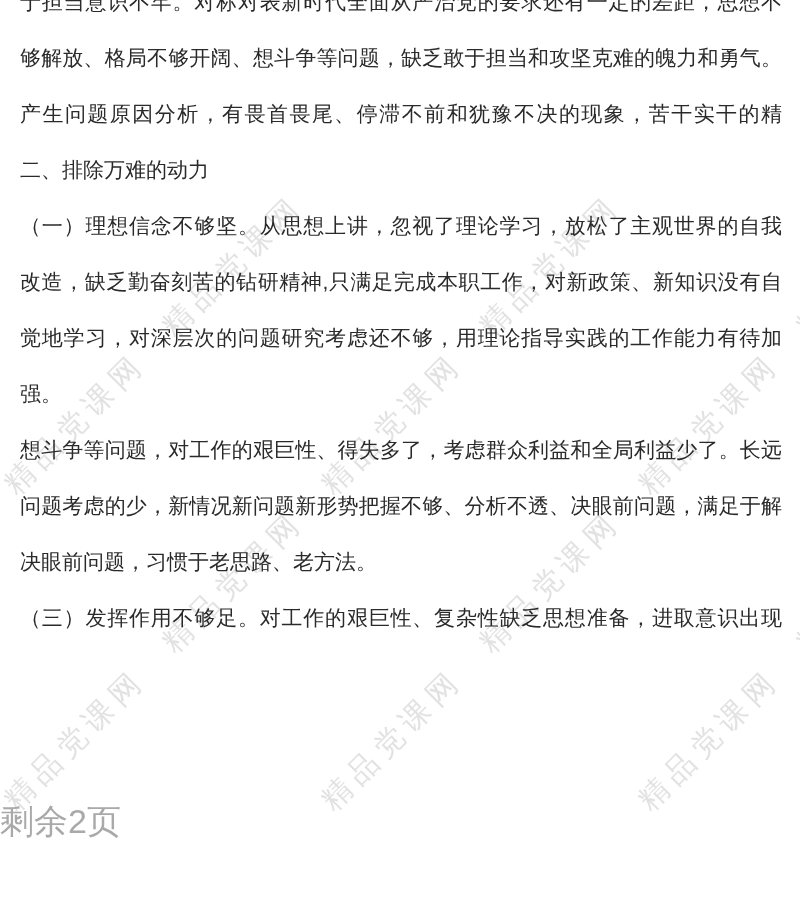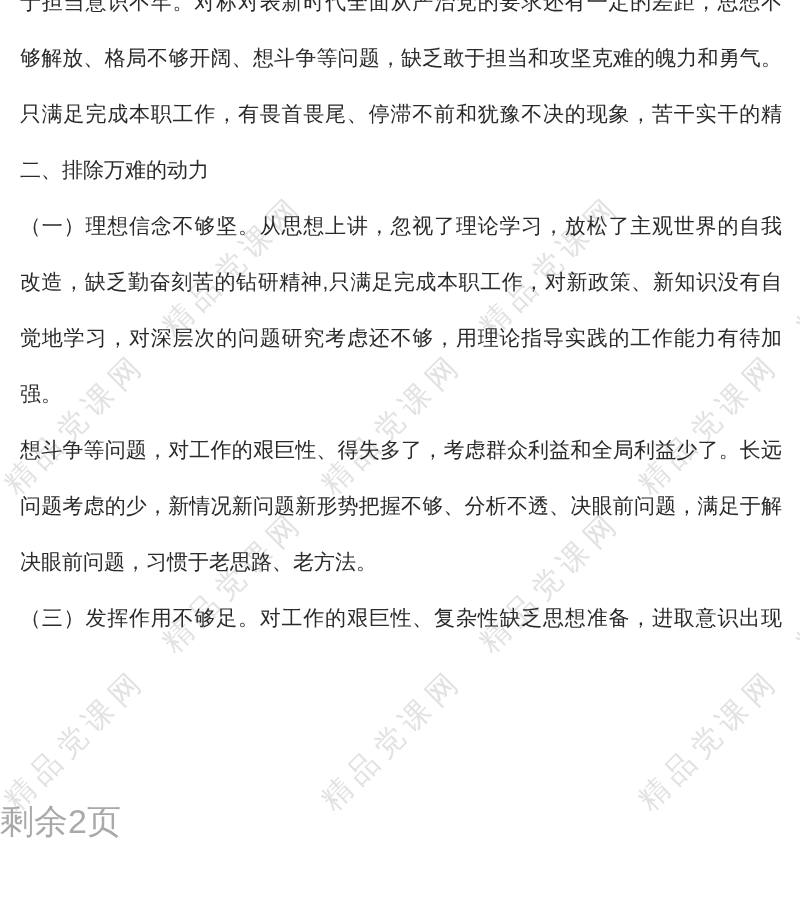--- a/index.html
+++ b/index.html
@@ -77,21 +77,21 @@
       <span class="watermark-tile" style="left: 233px; top: 582px; color: rgb(226, 226, 226);">精品党课网</span>
       <span class="watermark-tile" style="left: 550px; top: 582px; color: rgb(226, 226, 226);">精品党课网</span>
       <span class="watermark-tile" style="left: 867px; top: 582px; color: rgb(226, 226, 226);">精品党课网</span>
       <span class="watermark-tile" style="left: 75px; top: 740px; color: rgb(226, 226, 226);">精品党课网</span>
       <span class="watermark-tile" style="left: 392px; top: 740px; color: rgb(226, 226, 226);">精品党课网</span>
       <span class="watermark-tile" style="left: 709px; top: 740px; color: rgb(226, 226, 226);">精品党课网</span>
     </div>
   <div class="content" style="color: rgb(42, 42, 42);">
       <div class="line j">于担当意识不牢。对标对表新时代全面从严治党的要求还有一定的差距，思想不</div>
       <div class="line j">够解放、格局不够开阔、想斗争等问题，缺乏敢于担当和攻坚克难的魄力和勇气。</div>
-      <div class="line j">只满足完成本职工作，有畏首畏尾、停滞不前和犹豫不决的现象，苦干实干的精</div>
+      <div class="line j">产生问题原因分析，有畏首畏尾、停滞不前和犹豫不决的现象，苦干实干的精</div>
       <div class="line">二、排除万难的动力</div>
       <div class="line j">（一）理想信念不够坚。从思想上讲，忽视了理论学习，放松了主观世界的自我</div>
       <div class="line j">改造，缺乏勤奋刻苦的钻研精神,只满足完成本职工作，对新政策、新知识没有自</div>
       <div class="line j">觉地学习，对深层次的问题研究考虑还不够，用理论指导实践的工作能力有待加</div>
       <div class="line">强。</div>
       <div class="line j">想斗争等问题，对工作的艰巨性、得失多了，考虑群众利益和全局利益少了。长远</div>
       <div class="line j">问题考虑的少，新情况新问题新形势把握不够、分析不透、决眼前问题，满足于解</div>
       <div class="line">决眼前问题，习惯于老思路、老方法。</div>
       <div class="line j">（三）发挥作用不够足。对工作的艰巨性、复杂性缺乏思想准备，进取意识出现</div>
     </div>

